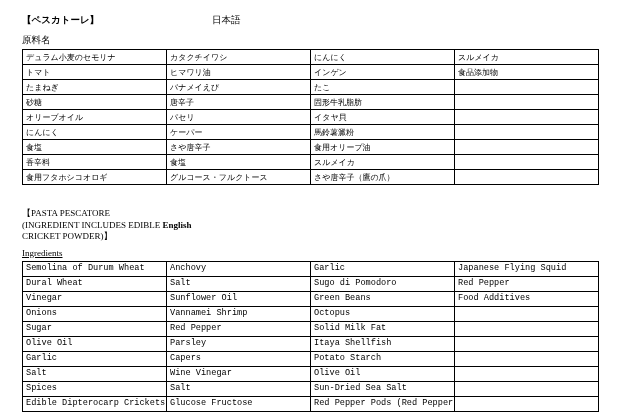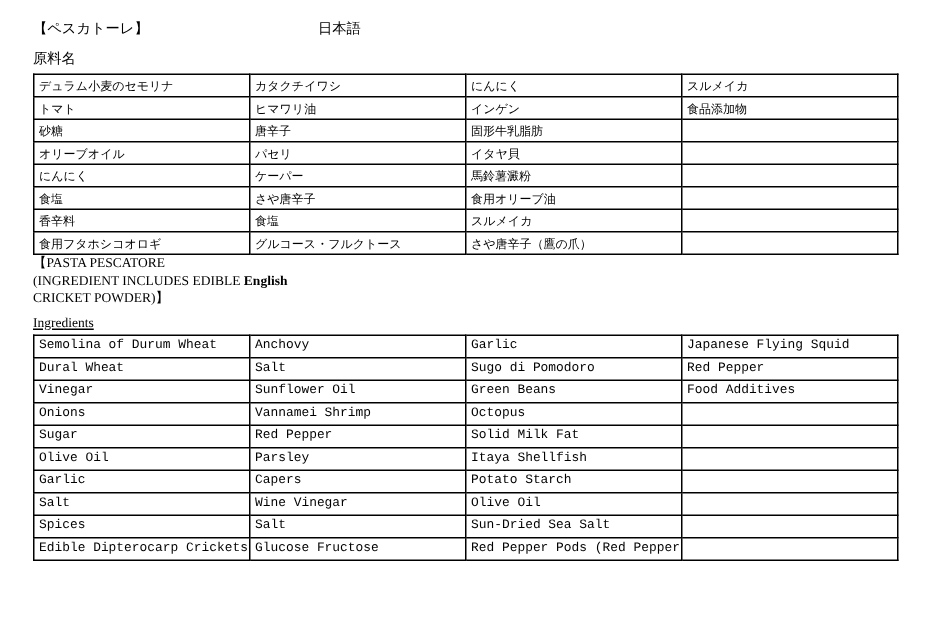--- a/index.html
+++ b/index.html
@@ -22,21 +22,21 @@
     padding: 14px 22px 0 22px;
   }
   .jp-header-row {
     display: flex;
     align-items: baseline;
     font-size: 9.5px;
     line-height: 13px;
     margin-bottom: 7px;
   }
   .jp-title {
-    font-weight: normal;
+    font-weight: bold;
     width: 150px;
     white-space: nowrap;
   }
   .jp-lang {
     font-size: 9.5px;
     margin-left: 40px;
   }
   .section-label {
     font-size: 9.5px;
     line-height: 12px;
@@ -50,36 +50,36 @@
   }
   table.grid td {
     border: 0.8px solid #000000;
     padding: 1px 3px 1px 3px;
     height: 12px;
     vertical-align: middle;
     overflow: hidden;
     white-space: nowrap;
   }
   table.jp-table td {
-    font-family: Liberation Sans, sans-serif;
+    font-family: Liberation Mono, monospace;
     font-size: 8px;
     line-height: 11px;
     margin-top: 23px;
   }
   table.en-table td {
     font-family: Liberation Mono, monospace;
     font-size: 8.6px;
     line-height: 11px;
   }
   .col-1 { width: 144px; }
   .col-2 { width: 144px; }
   .col-3 { width: 144px; }
   .col-4 { width: 144px; }
   .en-block {
-    margin-top: 0;
+    margin-top: 23px;
     font-size: 9px;
     line-height: 11.5px;
   }
   .en-line {
     white-space: nowrap;
   }
   .en-bold {
     font-weight: bold;
   }
   .ingredients-label {
@@ -116,20 +116,26 @@
         <td>にんにく</td>
         <td>スルメイカ</td>
       </tr>
       <tr>
         <td>トマト</td>
         <td>ヒマワリ油</td>
         <td>インゲン</td>
         <td>食品添加物</td>
       </tr>
       <tr>
+        <td>たまねぎ</td>
+        <td>バナメイえび</td>
+        <td>たこ</td>
+        <td></td>
+      </tr>
+      <tr>
         <td>砂糖</td>
         <td>唐辛子</td>
         <td>固形牛乳脂肪</td>
         <td></td>
       </tr>
       <tr>
         <td>オリーブオイル</td>
         <td>パセリ</td>
         <td>イタヤ貝</td>
         <td></td>

